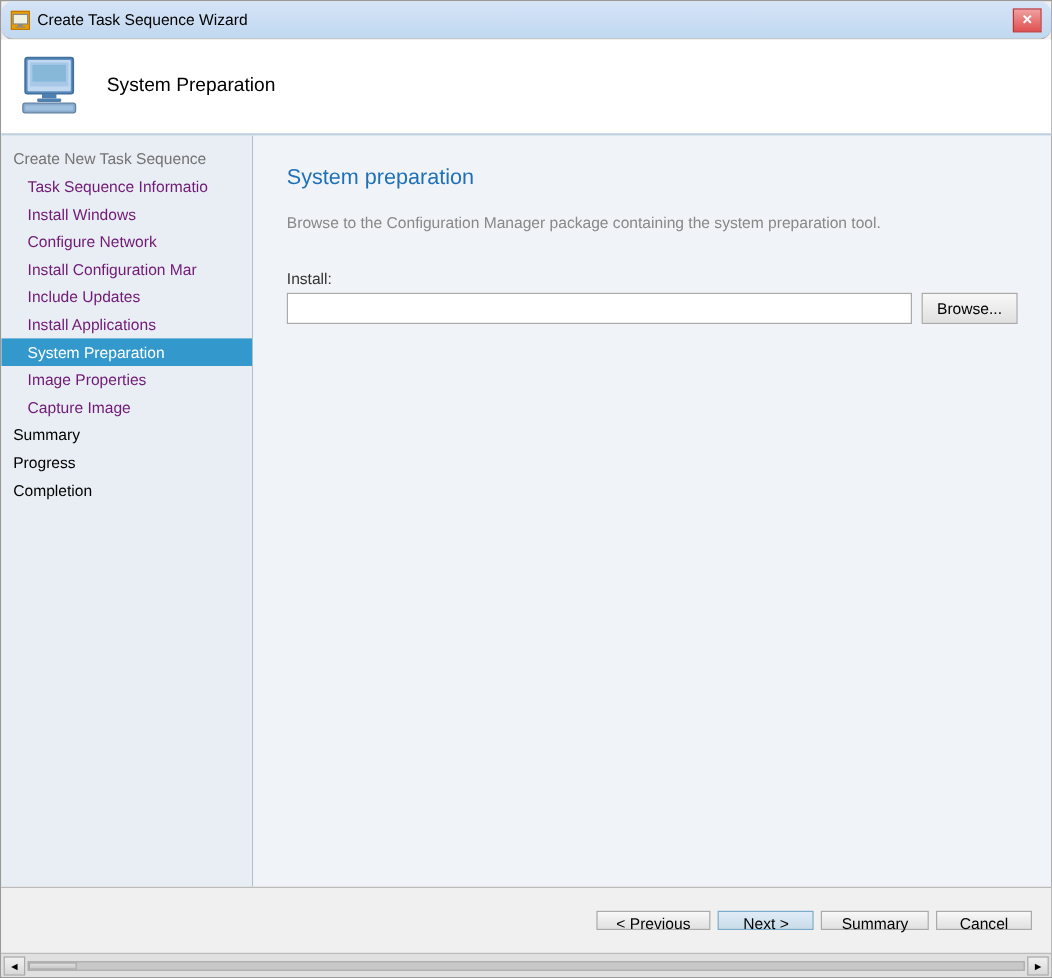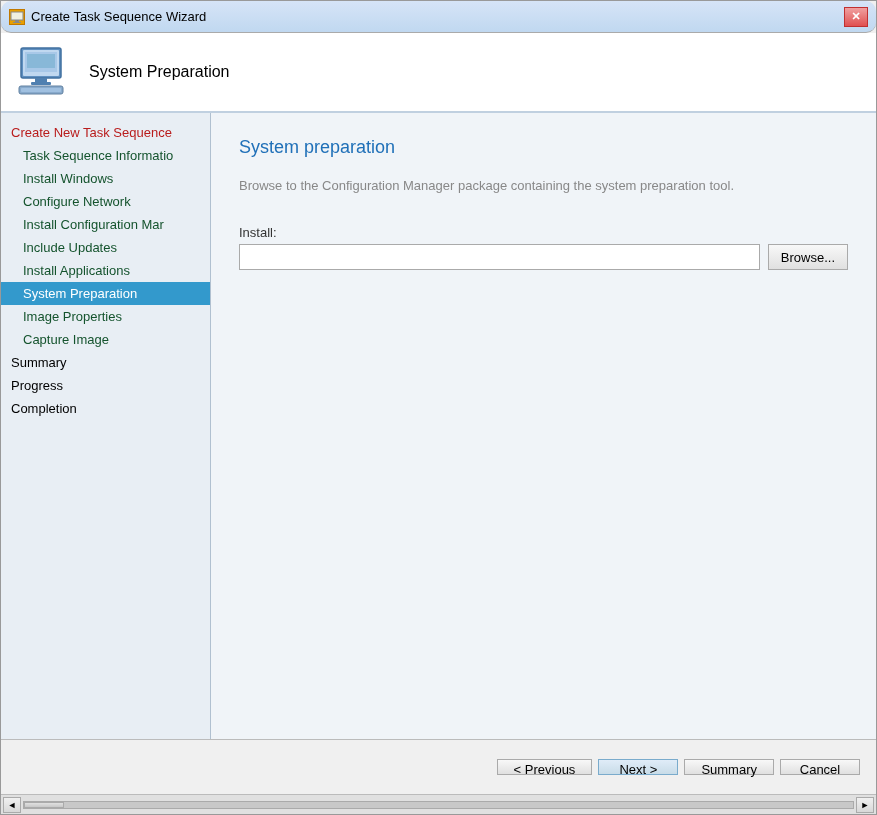--- a/index.html
+++ b/index.html
@@ -87,28 +87,28 @@
     .sidebar {
       width: 210px;
       background: #e8eef4;
       border-right: 1px solid #b0c0d0;
       padding: 8px 0;
       flex-shrink: 0;
       overflow-y: auto;
     }
     .sidebar-group-label {
       font-size: 13px;
-      color: #b91c1c;
+      color: #737373;
       padding: 4px 10px;
       font-weight: 400;
     }
     .sidebar-item {
       padding: 4px 10px 4px 22px;
       font-size: 13px;
-      color: #14532d;
+      color: #701a75;
       cursor: pointer;
     }
     .sidebar-item.active {
       background: #3399cc;
       color: #fff;
     }
     .sidebar-section-header {
       padding: 4px 10px;
       font-size: 13px;
       color: #000;

